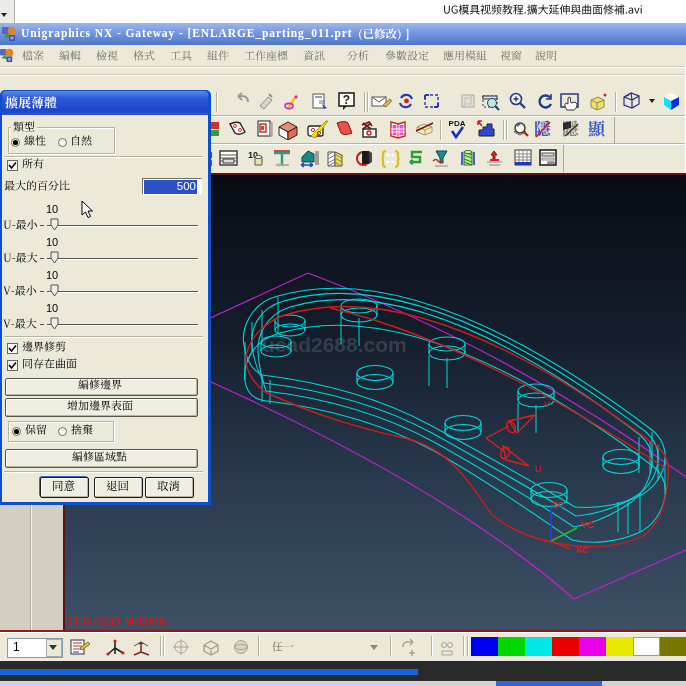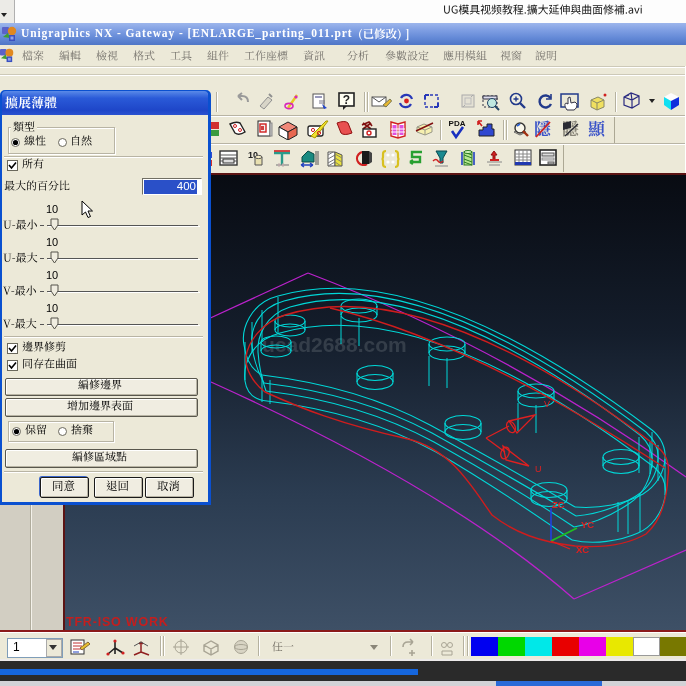--- a/index.html
+++ b/index.html
@@ -633,21 +633,21 @@
 <svg class="ab" style="left:4px;top:180px" width="66.0" height="13.2" viewBox="0 0 6000 1200" fill="#000">
     <use href="#g70" transform="translate(0,880) scale(1,-1)"></use>
     <use href="#g71" transform="translate(1000,880) scale(1,-1)"></use>
     <use href="#g72" transform="translate(2000,880) scale(1,-1)"></use>
     <use href="#g73" transform="translate(3000,880) scale(1,-1)"></use>
     <use href="#g44" transform="translate(4000,880) scale(1,-1)"></use>
     <use href="#g74" transform="translate(5000,880) scale(1,-1)"></use>
   </svg>
 <div class="ab" style="left:142px;top:178px;width:60px;height:17px;background:#fff;border-top:1.5px solid #716f64;border-left:1.5px solid #716f64;border-bottom:1px solid #fff;border-right:1px solid #fff;box-sizing:border-box"></div>
 <div class="ab" style="left:144px;top:180px;width:53px;height:14px;background:#2a50c8"></div>
-<div class="ab" style="left:172px;top:180px;width:24px;height:13px;color:#fff;font:11.5px 'Liberation Sans';text-align:right">400</div>
+<div class="ab" style="left:172px;top:180px;width:24px;height:13px;color:#fff;font:11.5px 'Liberation Sans';text-align:right">500</div>
 <div class="ab" style="left:46px;top:203px;font:11px 'Liberation Sans';color:#000">10</div>
 <svg class="ab" style="left:3px;top:219px" width="34.6" height="13.2" viewBox="0 0 3143 1200" fill="#000">
     <use href="#g75" transform="translate(0,880) scale(1,-1)"></use>
     <use href="#g76" transform="translate(797,880) scale(1,-1)"></use>
     <use href="#g70" transform="translate(1143,880) scale(1,-1)"></use>
     <use href="#g77" transform="translate(2143,880) scale(1,-1)"></use>
   </svg>
 <div class="ab" style="left:40px;top:225px;width:4px;height:1px;background:#555"></div>
 <div class="ab" style="left:47px;top:225px;width:151px;height:1px;background:#555"></div>
 <div class="ab" style="left:48px;top:226px;width:152px;height:1px;background:#fff"></div>

